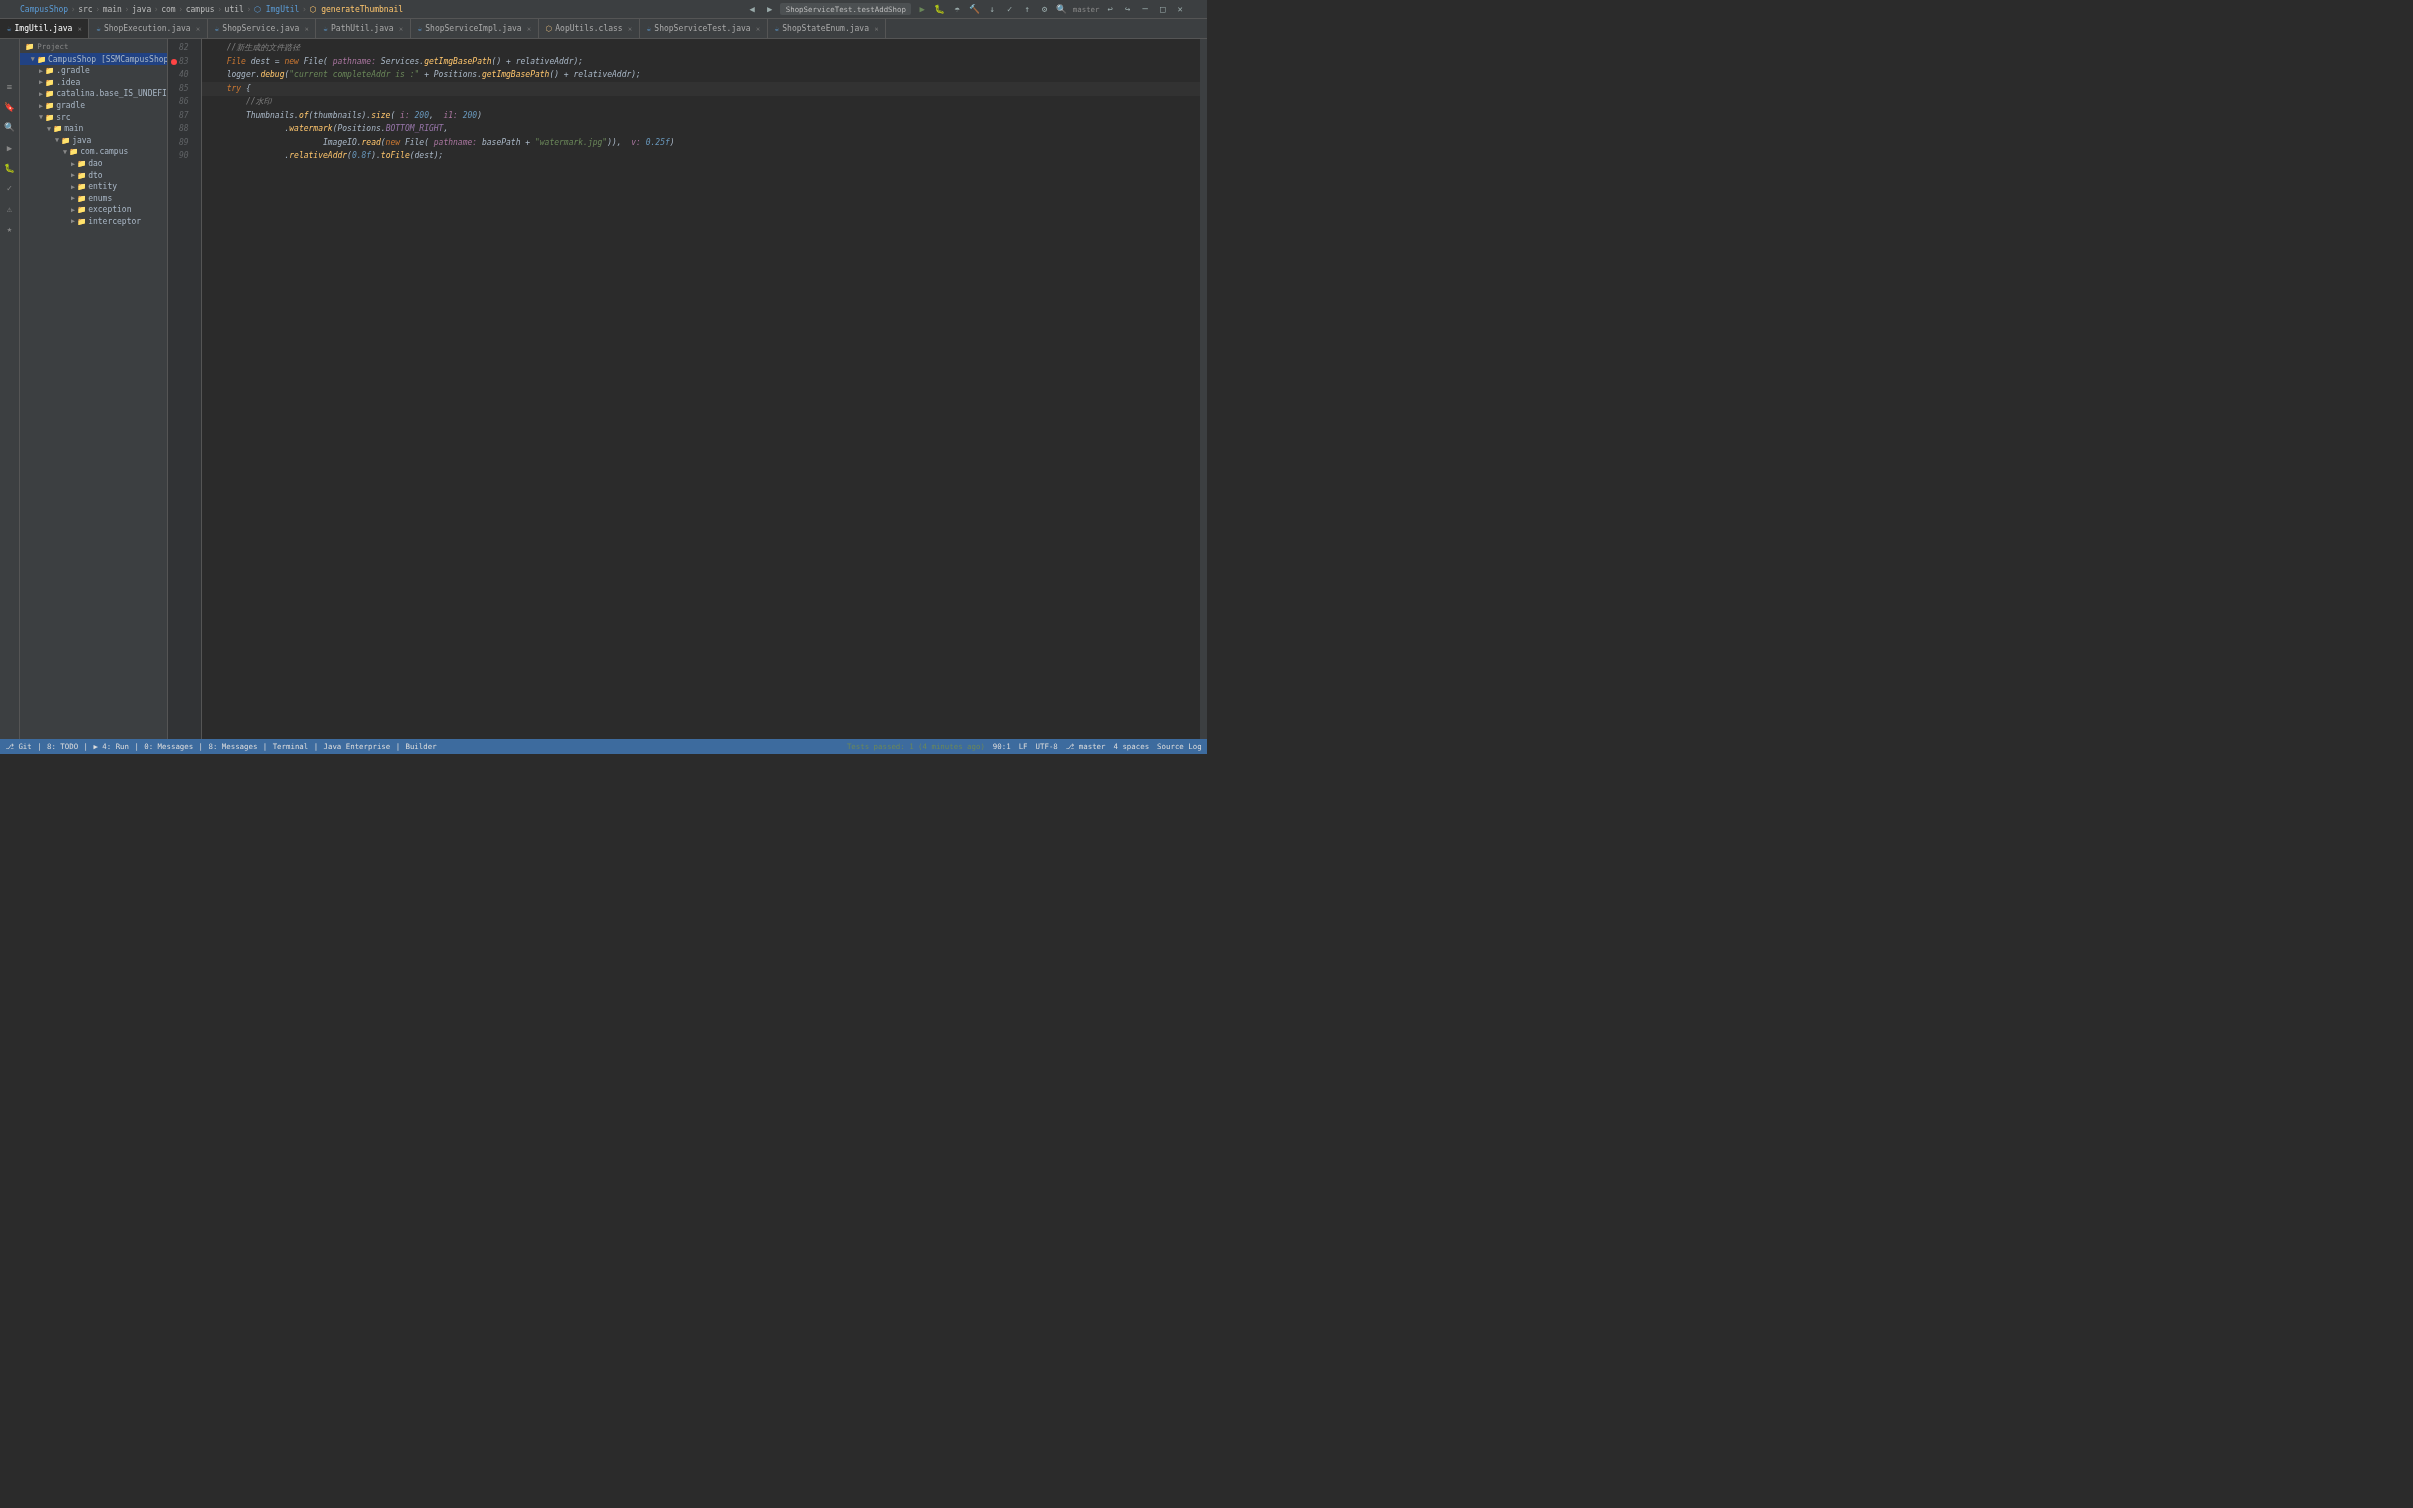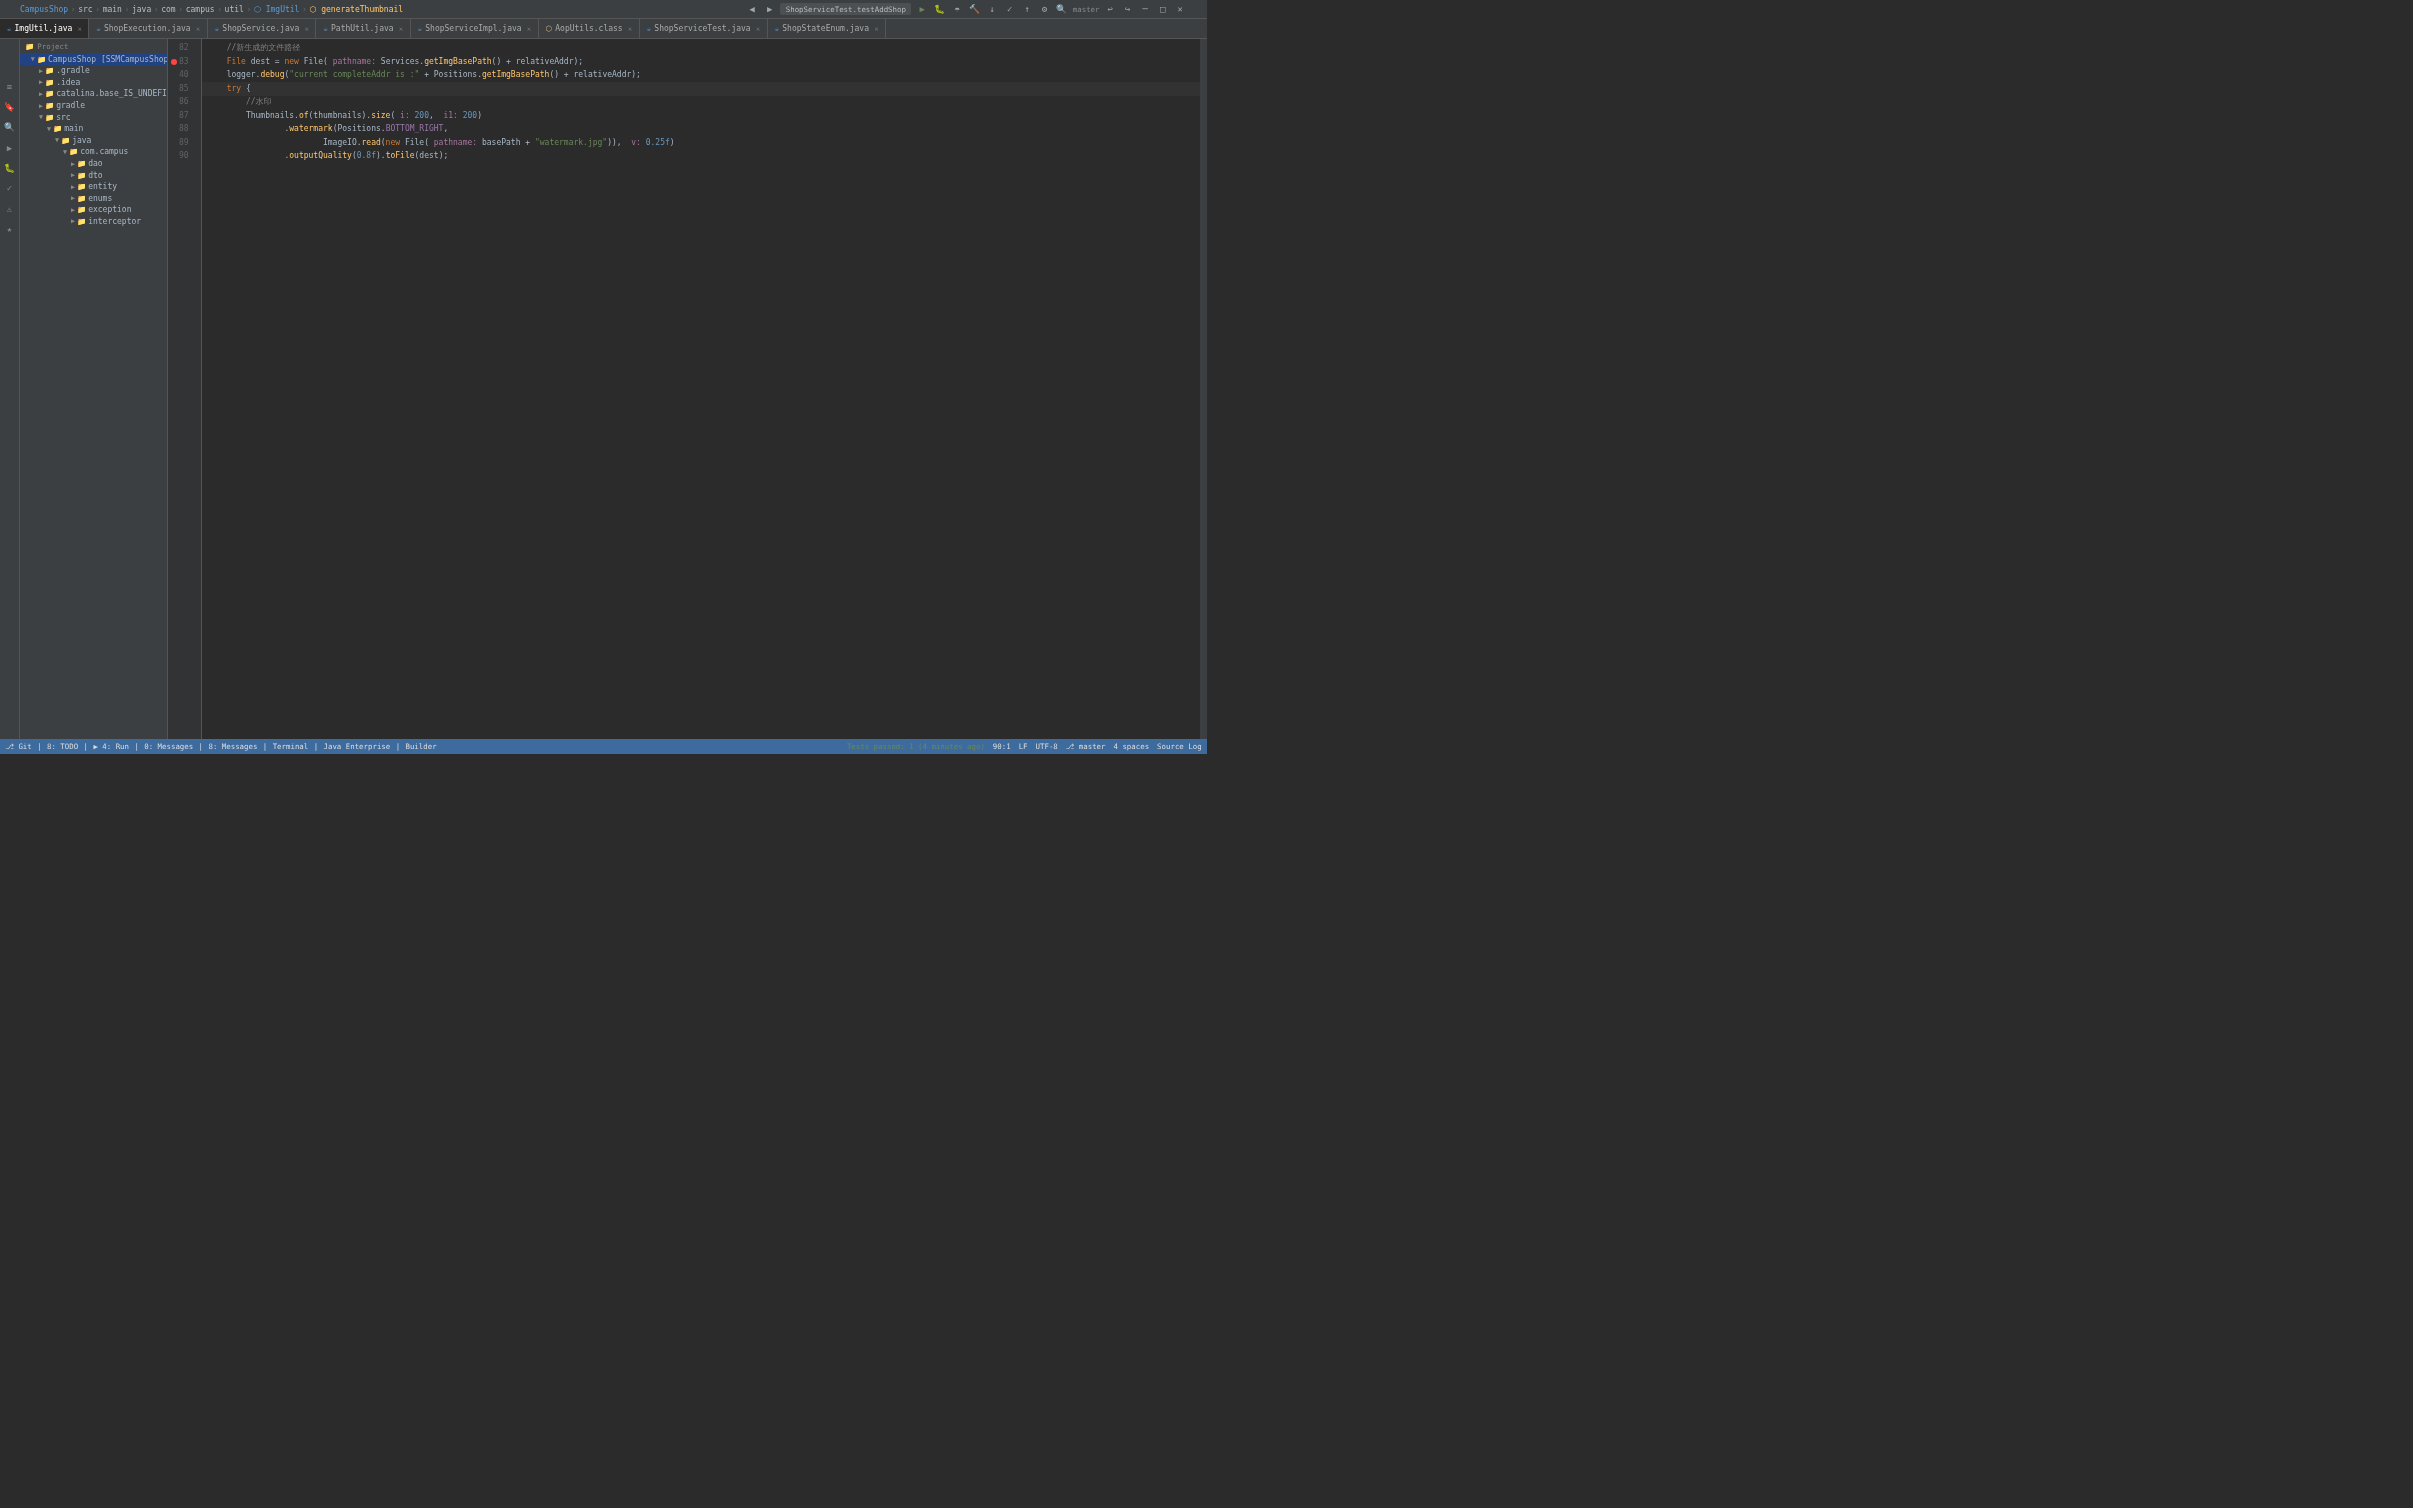--- a/index.html
+++ b/index.html
@@ -493,21 +493,21 @@
     </div>
     <div class="tree-item indent-6">
       <span class="arrow">▶</span>
       <span class="folder-icon">📁</span>
       <span>interceptor</span>
     </div>
   </div>
 
   <div style="flex:1; display:flex; flex-direction:column; overflow:hidden;">
 
-    <div class="editor-area" style="height:135px; flex-shrink:0;">
+    <div class="editor-area" style="height:135px; flex-shrink:0;font-style:italic;">
       <div class="code-content">
 
         <div class="line-numbers">
           <div class="ln">82</div>
           <div class="ln breakpoint">83</div>
           <div class="ln">40</div>
           <div class="ln">85</div>
           <div class="ln">86</div>
           <div class="ln">87</div>
           <div class="ln">88</div>
@@ -536,21 +536,21 @@
           <div class="code-line">
             <span style="color:#a9b7c6">        Thumbnails.</span><span class="method">of</span><span style="color:#a9b7c6">(thumbnails).</span><span class="method">size</span><span style="color:#a9b7c6">( </span><span class="param-name">i:</span><span class="num"> 200</span><span style="color:#a9b7c6">,  </span><span class="param-name">i1:</span><span class="num"> 200</span><span style="color:#a9b7c6">)</span>
           </div>
           <div class="code-line">
             <span style="color:#a9b7c6">                .</span><span class="method">watermark</span><span style="color:#a9b7c6">(Positions.</span><span style="color:#9876aa">BOTTOM_RIGHT</span><span style="color:#a9b7c6">,</span>
           </div>
           <div class="code-line">
             <span style="color:#a9b7c6">                        ImageIO.</span><span class="method">read</span><span style="color:#a9b7c6">(</span><span class="kw">new </span><span style="color:#a9b7c6">File( </span><span class="param-name">pathname:</span><span style="color:#a9b7c6"> basePath + </span><span class="str">"watermark.jpg"</span><span style="color:#a9b7c6">)),  </span><span class="param-name">v:</span><span class="num"> 0.25f</span><span style="color:#a9b7c6">)</span>
           </div>
           <div class="code-line">
-            <span style="color:#a9b7c6">                .</span><span class="method">outputQuality</span><span style="color:#a9b7c6">(</span><span class="num">0.8f</span><span style="color:#a9b7c6">).</span><span class="method">toFile</span><span style="color:#a9b7c6">(dest);</span>
+            <span style="color:#a9b7c6">                .</span><span class="method">relativeAddr</span><span style="color:#a9b7c6">(</span><span class="num">0.8f</span><span style="color:#a9b7c6">).</span><span class="method">toFile</span><span style="color:#a9b7c6">(dest);</span>
           </div>
         </div>
 
         <div class="scroll-indicator"></div>
       </div>
     </div>
 
     <div class="run-panel" style="flex:1;">
 
       <div class="run-panel-header">

